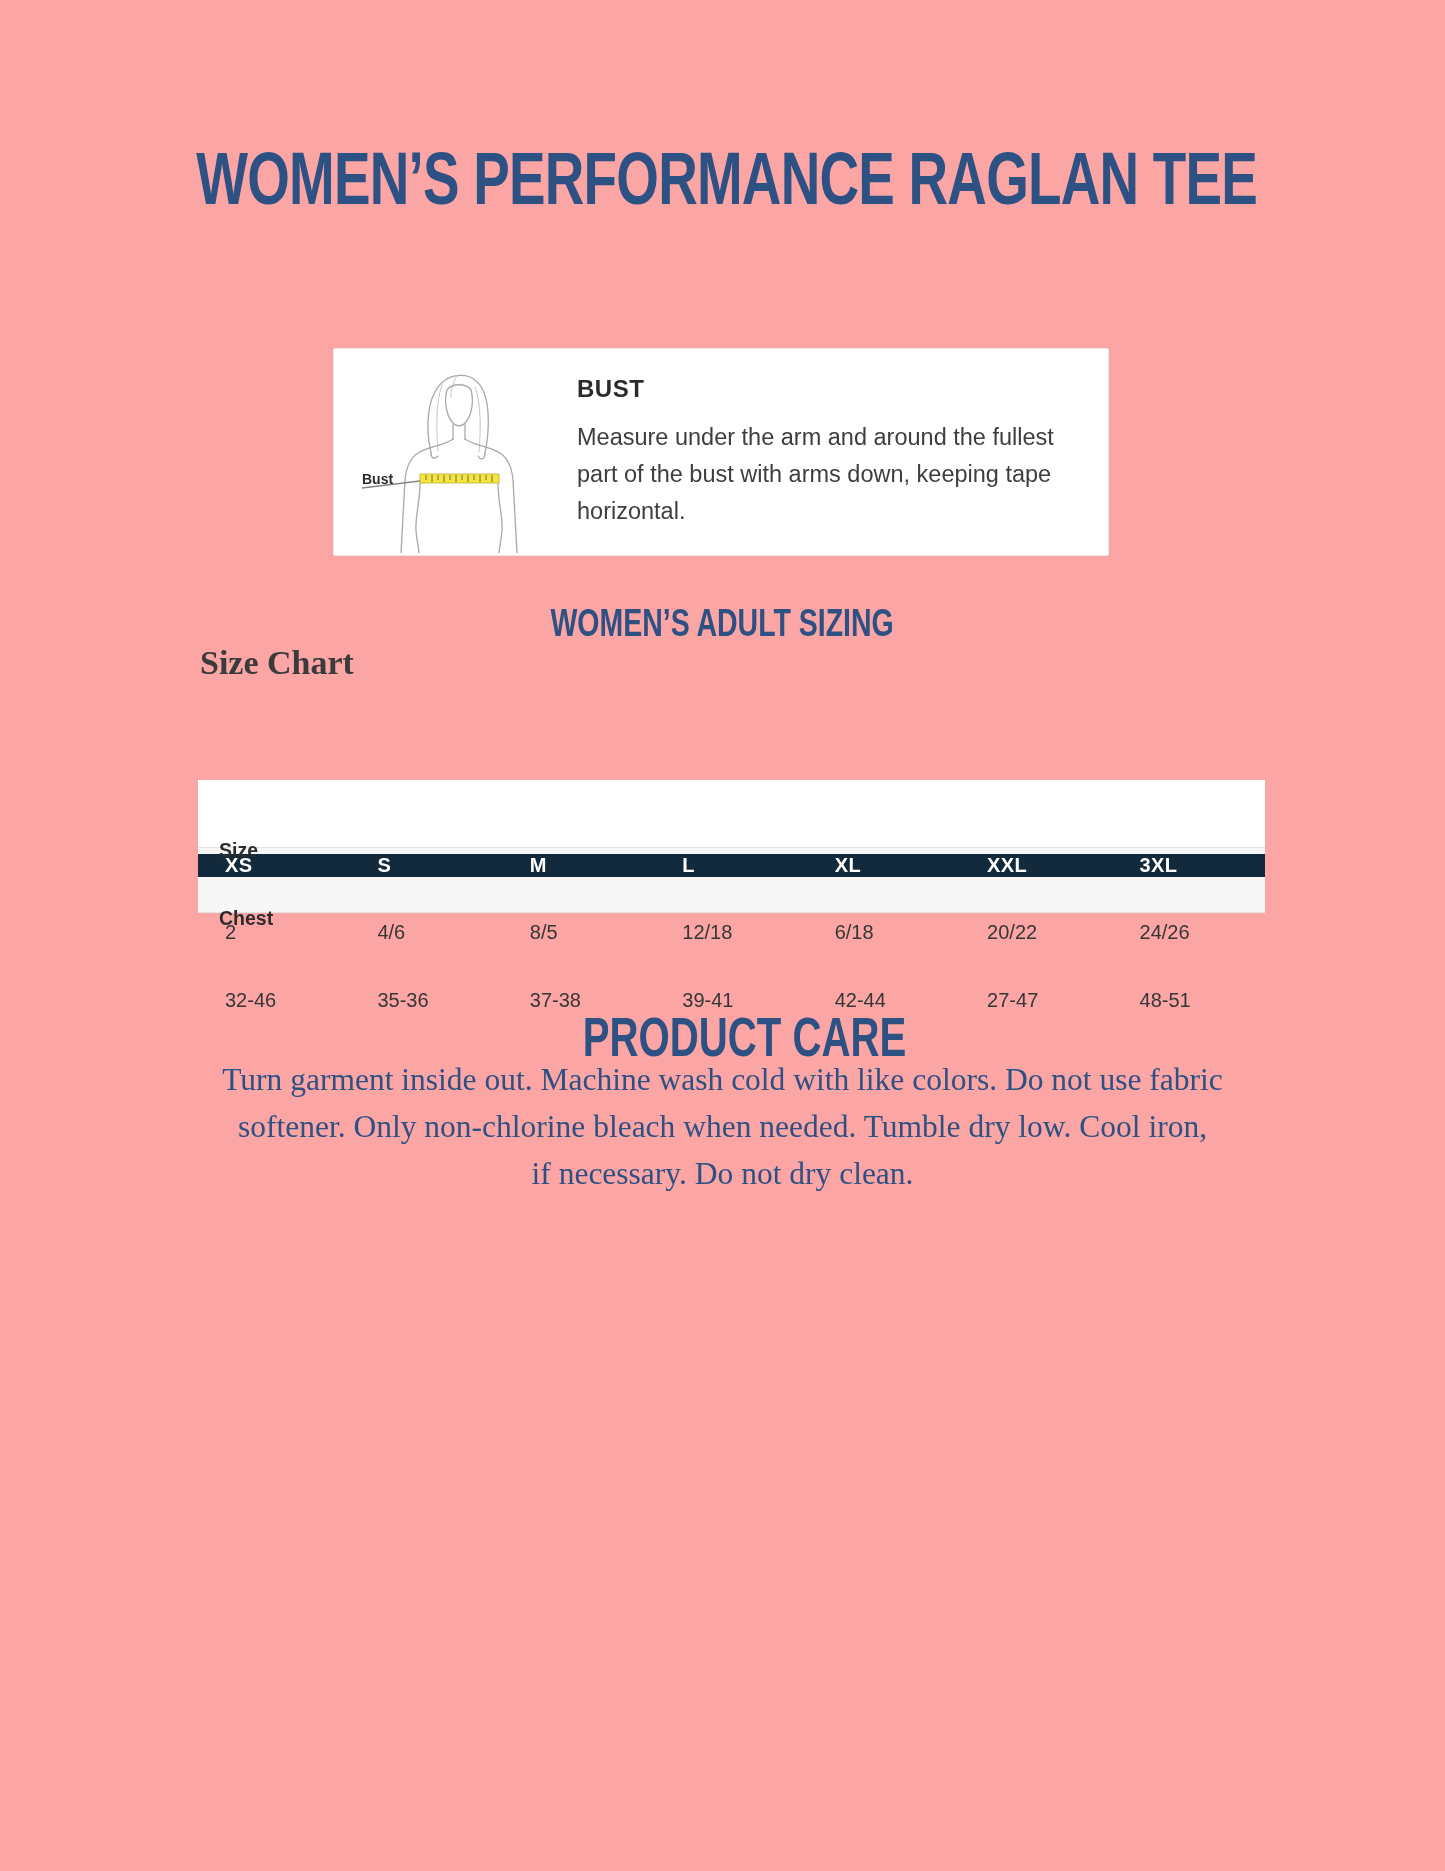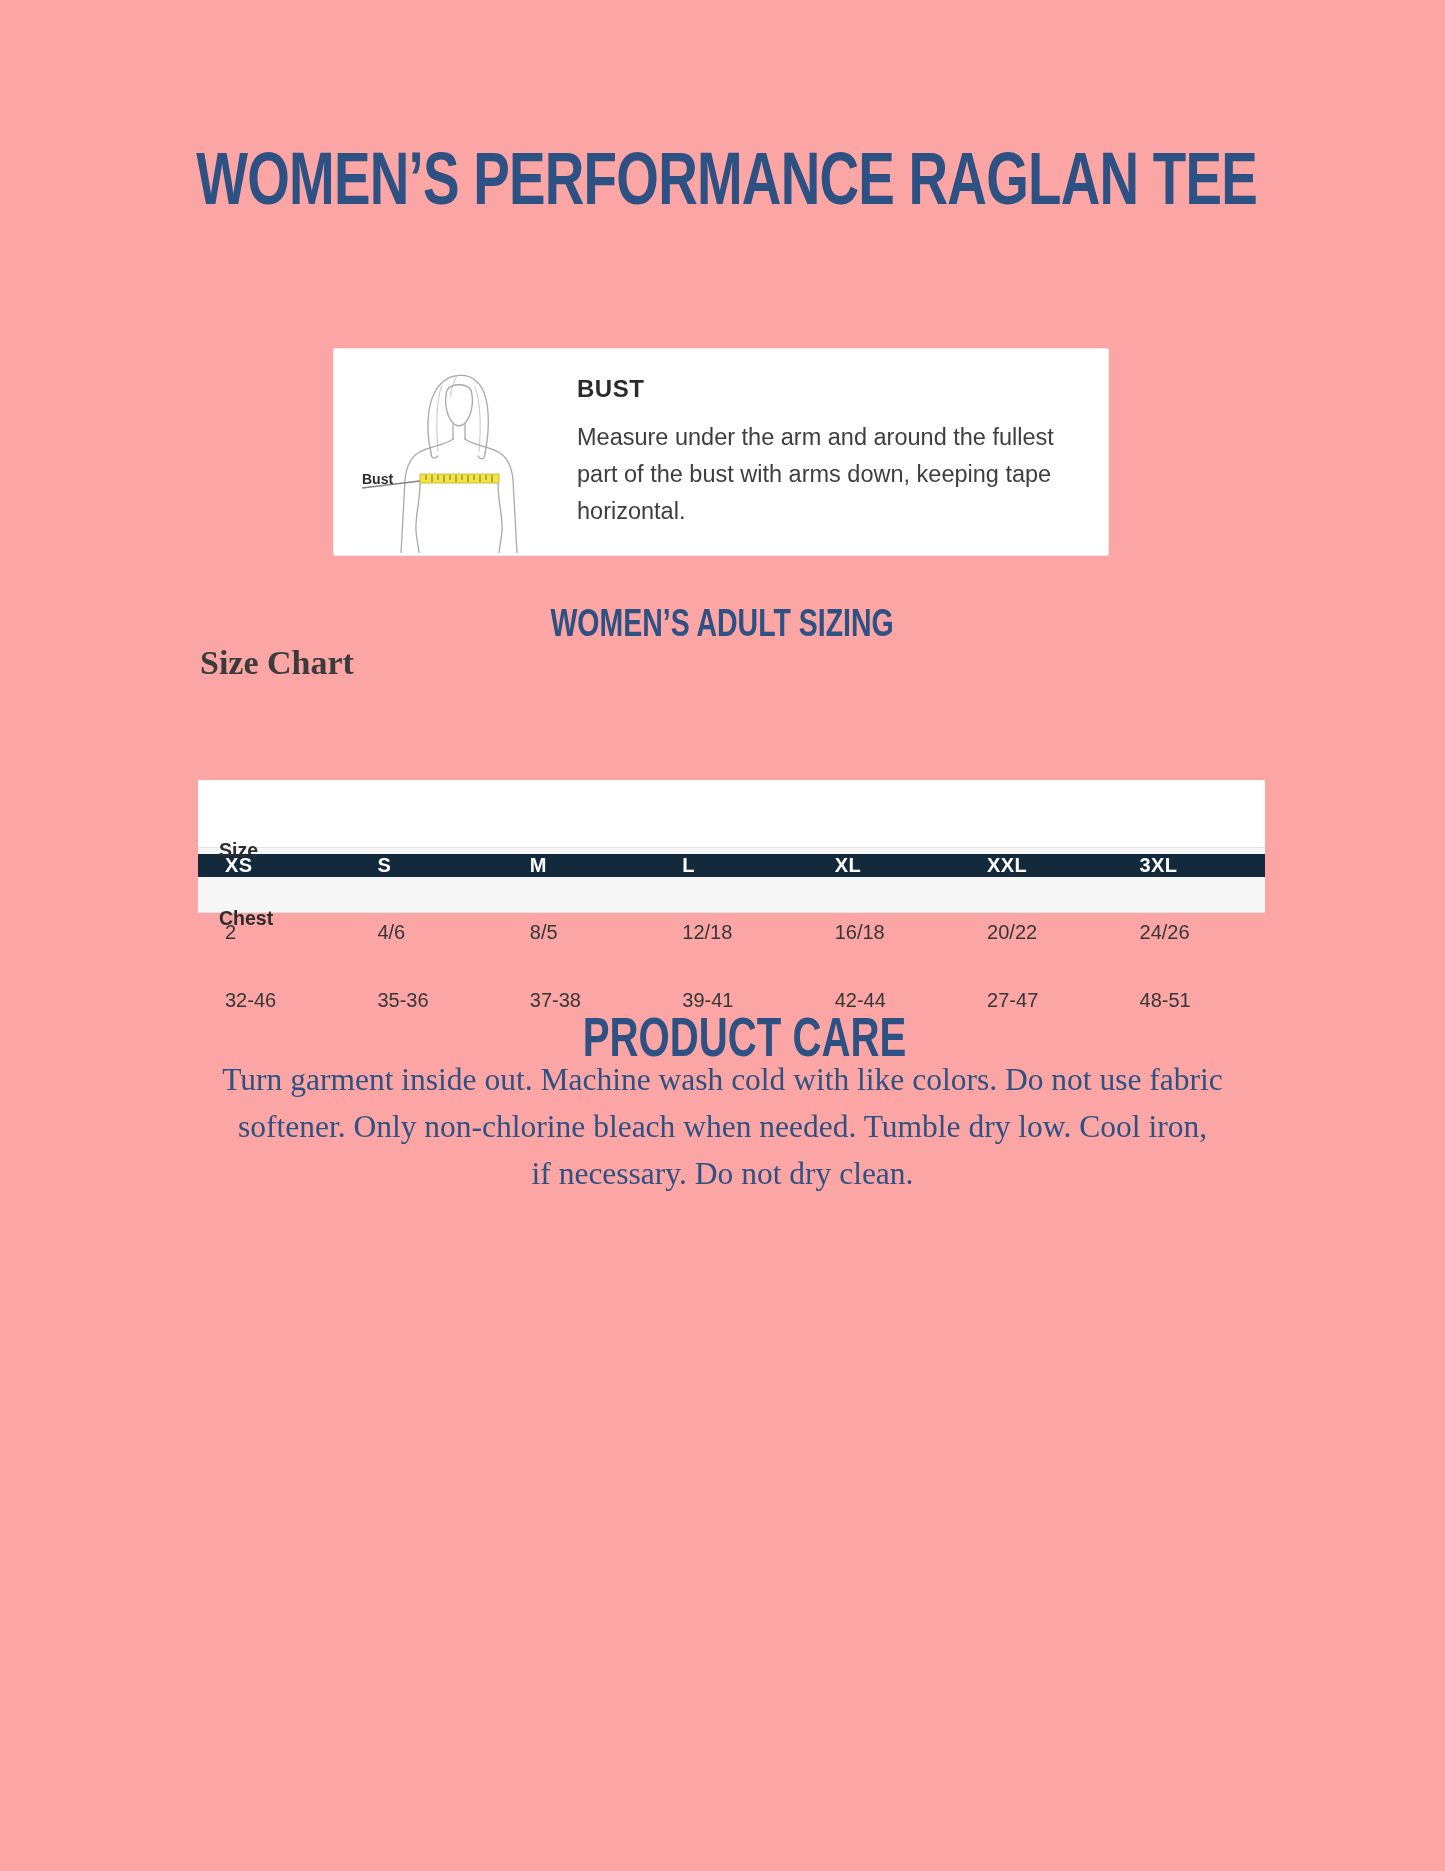--- a/index.html
+++ b/index.html
@@ -160,21 +160,21 @@
         <div class="t-cell">3XL</div>
       </div>
     </div>
     <div class="t-row size-row">
       <div class="t-label-col">Size</div>
       <div class="t-cols">
         <div class="t-cell">2</div>
         <div class="t-cell">4/6</div>
         <div class="t-cell">8/5</div>
         <div class="t-cell">12/18</div>
-        <div class="t-cell">16/18</div>
+        <div class="t-cell">6/18</div>
         <div class="t-cell">20/22</div>
         <div class="t-cell">24/26</div>
       </div>
     </div>
     <div class="t-row chest-row">
       <div class="t-label-col">Chest</div>
       <div class="t-cols">
         <div class="t-cell">32-46</div>
         <div class="t-cell">35-36</div>
         <div class="t-cell">37-38</div>

